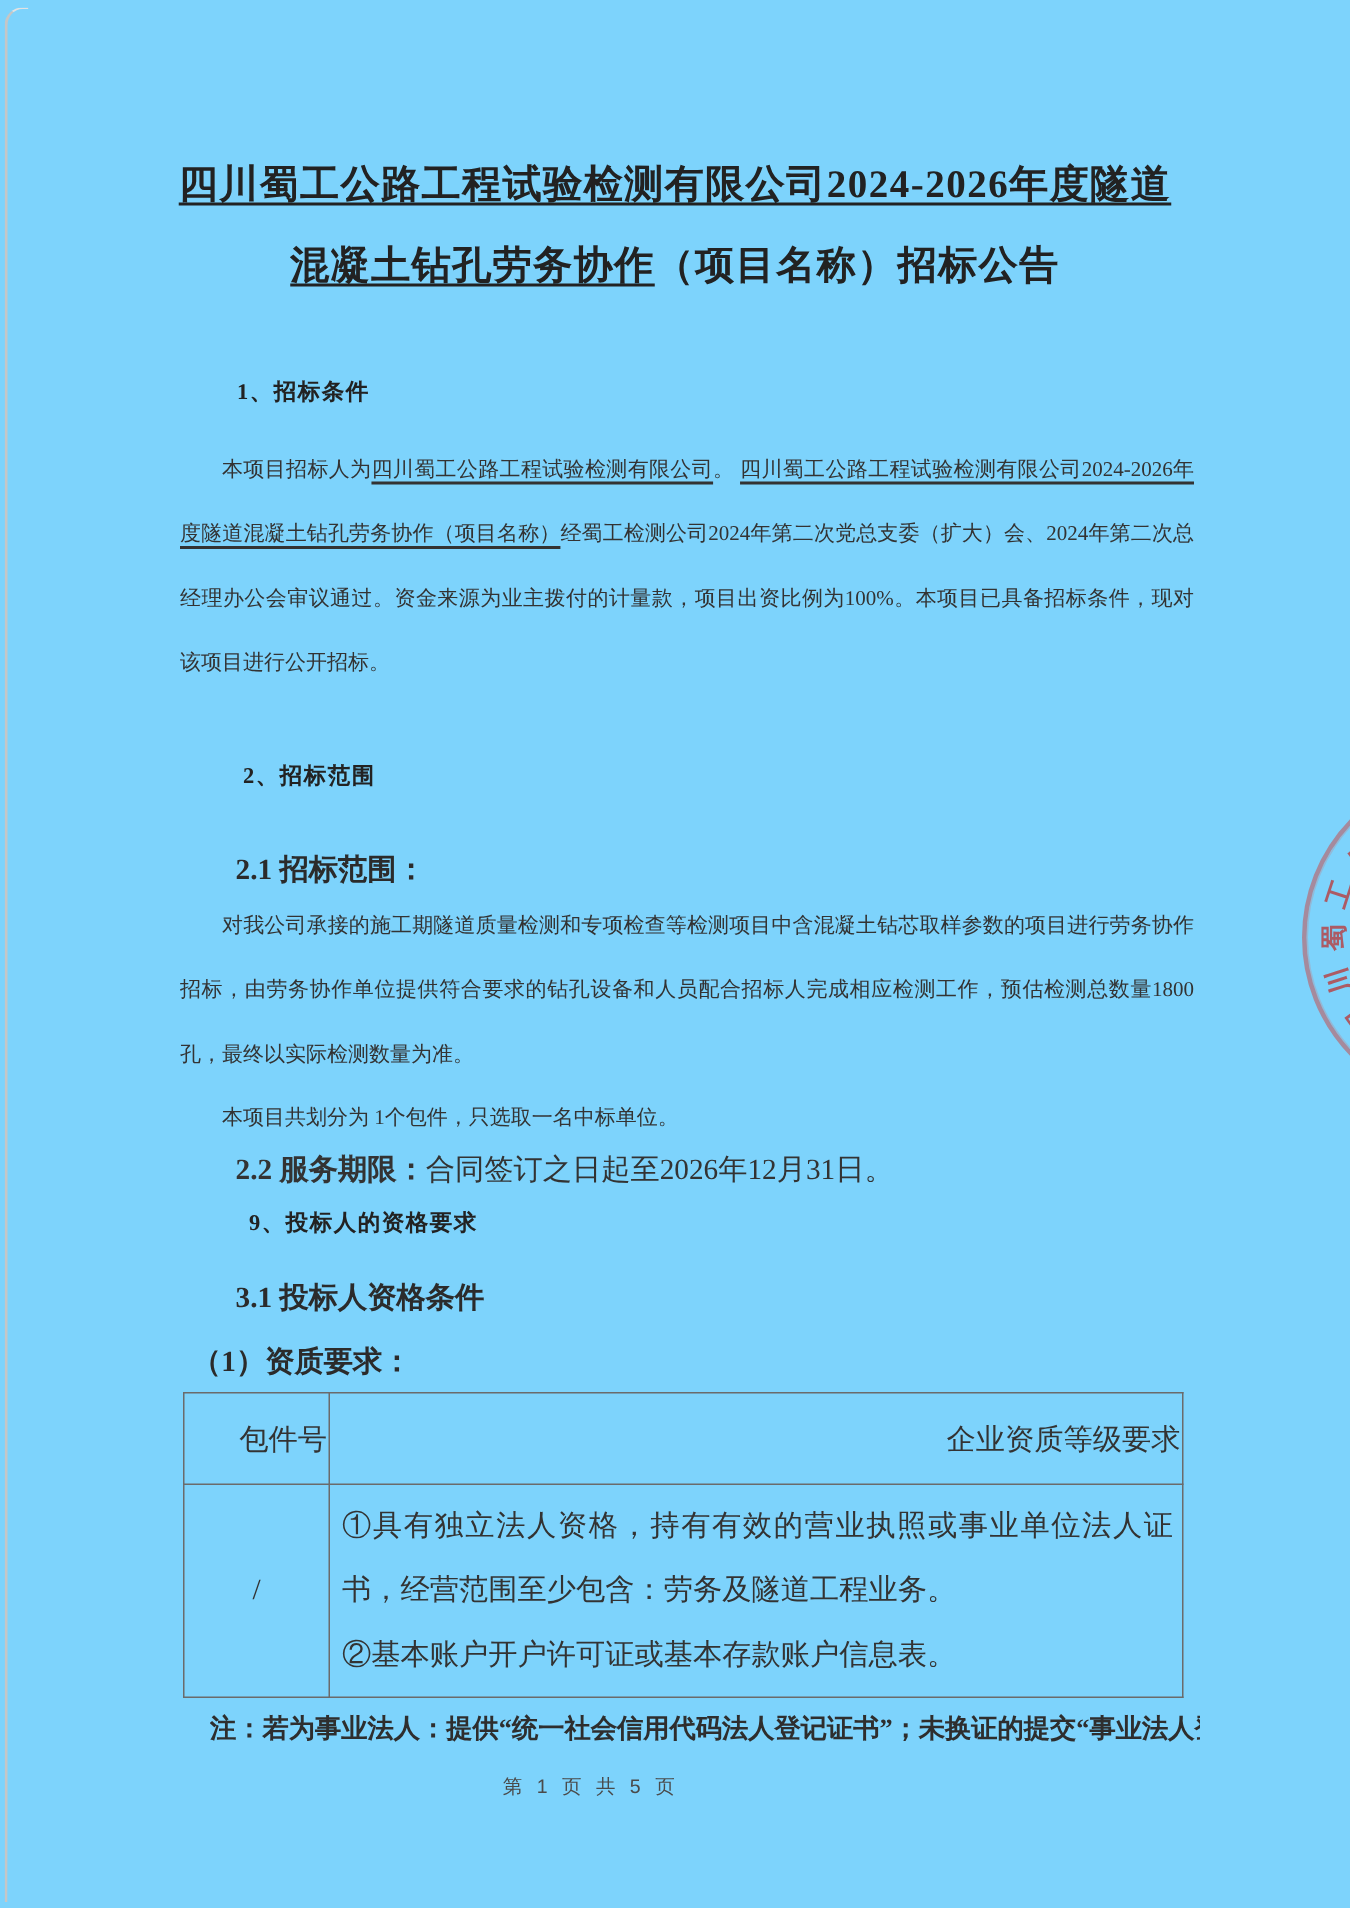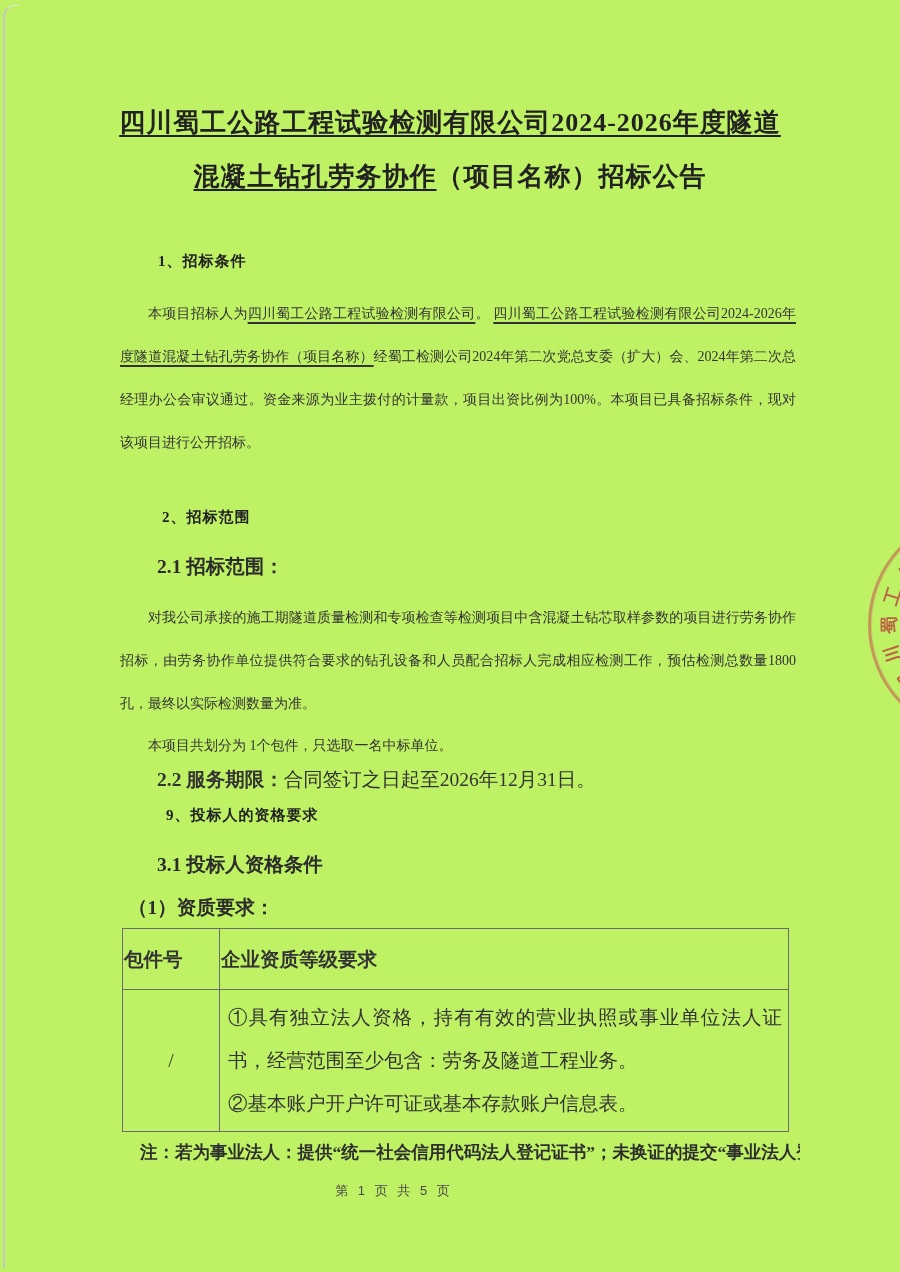--- a/index.html
+++ b/index.html
@@ -1,19 +1,19 @@
 <!DOCTYPE html>
 <html><head>
 <meta charset="utf-8">
 <style>
   html,body{margin:0;padding:0;background:#fdfdfc;}
   .page{
     position:relative;
     width:900px;height:1272px;
-    background:#bef264;
+    background:#7dd3fc;
     overflow:hidden;
     font-family:"Liberation Serif","DejaVu Serif",serif;
     color:#2f2f2f;
   }
   .scan-edge{
     position:absolute;left:3px;top:5px;width:14px;height:1262px;
     border-left:2px solid #c6c6c6;border-top:1px solid #e2e2e2;
     border-top-left-radius:12px;pointer-events:none;
   }
   .abs{position:absolute;}
@@ -42,21 +42,21 @@
   .qual-table{
     left:122px;top:928px;width:667px;
     border-collapse:collapse;table-layout:fixed;
     font-size:19.5px;color:#333;
   }
   .qual-table td{
     border:1.2px solid #6b6b6b;
     vertical-align:middle;
   }
   .qual-table .col-pkg{width:94px;text-align:center;}
-  .qual-table .hdr-row td{height:58px;text-align:left;font-weight:bold;}
+  .qual-table .hdr-row td{height:58px;text-align:right;}
   .req-cell{padding:6px 6px 6px 8px;line-height:43px;text-align:justify;}
   .req-line{display:block;}
   .note-line{
     left:140px;top:1140px;width:660px;
     font-size:17.5px;font-weight:bold;color:#2e2e2e;
     white-space:nowrap;overflow:hidden;
   }
   .page-footer{
     left:0;top:1182px;width:788px;text-align:center;
     font-size:13px;letter-spacing:3px;color:#4a4a4a;
@@ -89,21 +89,21 @@
     <div><span class="u">四川蜀工公路工程试验检测有限公司2024-2026年度隧道</span></div>
     <div><span class="u">混凝土钻孔劳务协作</span><span>（项目名称）招标公告</span></div>
   </div>
 
   <div class="abs h-num" style="left:158px;top:252px;">1、招标条件</div>
 
   <div class="abs body-par ind" style="top:292px;"><span>本项目招标人为</span><span class="u">四川蜀工公路工程试验检测有限公司</span><span>。 </span><span class="u">四川蜀工公路工程试验检测有限公司2024-2026年度隧道混凝土钻孔劳务协作（项目名称）</span><span>经蜀工检测公司2024年第二次党总支委（扩大）会、2024年第二次总经理办公会审议通过。资金来源为业主拨付的计量款，项目出资比例为100%。本项目已具备招标条件，现对该项目进行公开招标。</span></div>
 
   <div class="abs h-num" style="left:162px;top:508px;">2、招标范围</div>
 
-  <div class="abs sub-h" style="top:553px;">2.1 招标范围：</div>
+  <div class="abs sub-h" style="top:566px;">2.1 招标范围：</div>
 
   <div class="abs body-par ind" style="top:596px;">对我公司承接的施工期隧道质量检测和专项检查等检测项目中含混凝土钻芯取样参数的项目进行劳务协作招标，由劳务协作单位提供符合要求的钻孔设备和人员配合招标人完成相应检测工作，预估检测总数量1800孔，最终以实际检测数量为准。</div>
 
   <div class="abs body-par ind" style="top:724px;">本项目共划分为 1个包件，只选取一名中标单位。</div>
 
   <div class="abs plain-line" style="left:157px;top:766px;"><span class="b">2.2 服务期限：</span><span>合同签订之日起至2026年12月31日。</span></div>
 
   <div class="abs h-num" style="left:166px;top:806px;">9、投标人的资格要求</div>
 
   <div class="abs sub-h" style="top:851px;">3.1 投标人资格条件</div>

